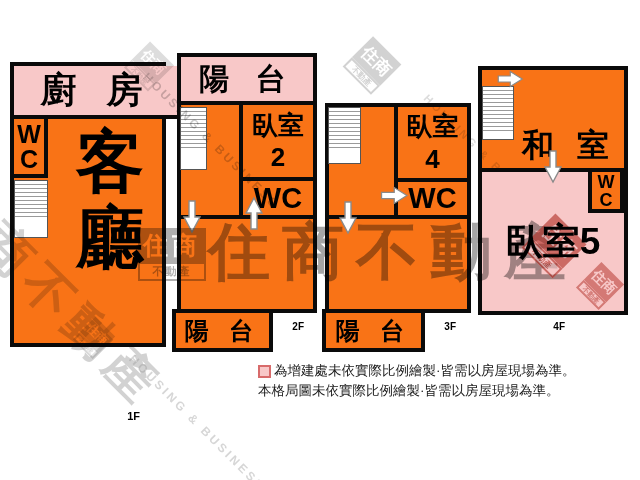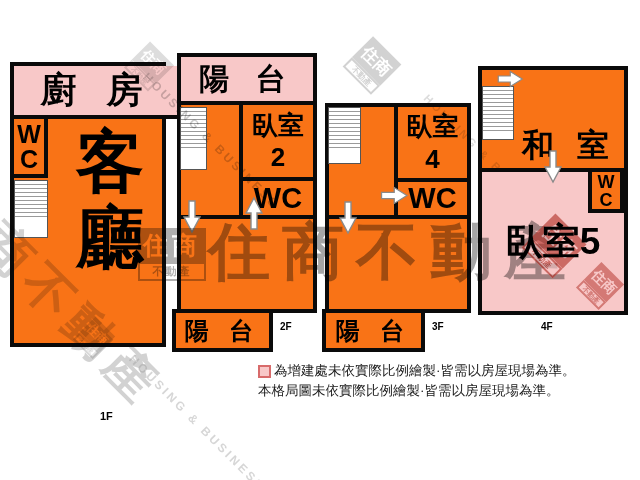--- a/index.html
+++ b/index.html
@@ -4,21 +4,21 @@
 <style>
   html,body{margin:0;padding:0;background:#fff;}
   #canvas{position:relative;width:640px;height:480px;background:#fff;overflow:hidden;
           font-family:"Liberation Sans",sans-serif;}
   .box{position:absolute;box-sizing:border-box;border:4px solid #0a0a0a;background:#f97316;}
   .room-label{display:flex;align-items:center;justify-content:center;font-weight:700;color:#000;}
   .pink{background:#f8c8c8;}
   .stairs{position:absolute;box-sizing:border-box;border:1px solid #555;background:#fff;z-index:3;}
   .steps{position:absolute;left:0;top:0;right:0;
          background:repeating-linear-gradient(to bottom,#fff 0 3px,#9a9a9a 3px 4px);}
-  .floorlabel{position:absolute;font-size:11px;font-weight:700;color:#000;text-align:left;}
+  .floorlabel{position:absolute;font-size:11px;font-weight:700;color:#000;text-align:right;}
   .arrow{position:absolute;z-index:20;}
   .vtext{word-break:break-all;line-height:1.0;text-align:center;}
   
   .wm{position:absolute;inset:0;z-index:30;pointer-events:none;mix-blend-mode:multiply;}
   .wm-bigtext{position:absolute;left:208px;top:210px;font-size:62px;font-weight:800;
               letter-spacing:12px;color:#8f8f8f;opacity:.8;white-space:nowrap;}
   .wm-diag-cjk{position:absolute;left:-28px;top:168px;font-size:50px;font-weight:800;
                letter-spacing:8px;color:#b5b5b5;opacity:.6;white-space:nowrap;
                transform:rotate(45deg);transform-origin:top left;}
   .wm-latin{position:absolute;font-weight:700;color:#9a9a9a;white-space:nowrap;

